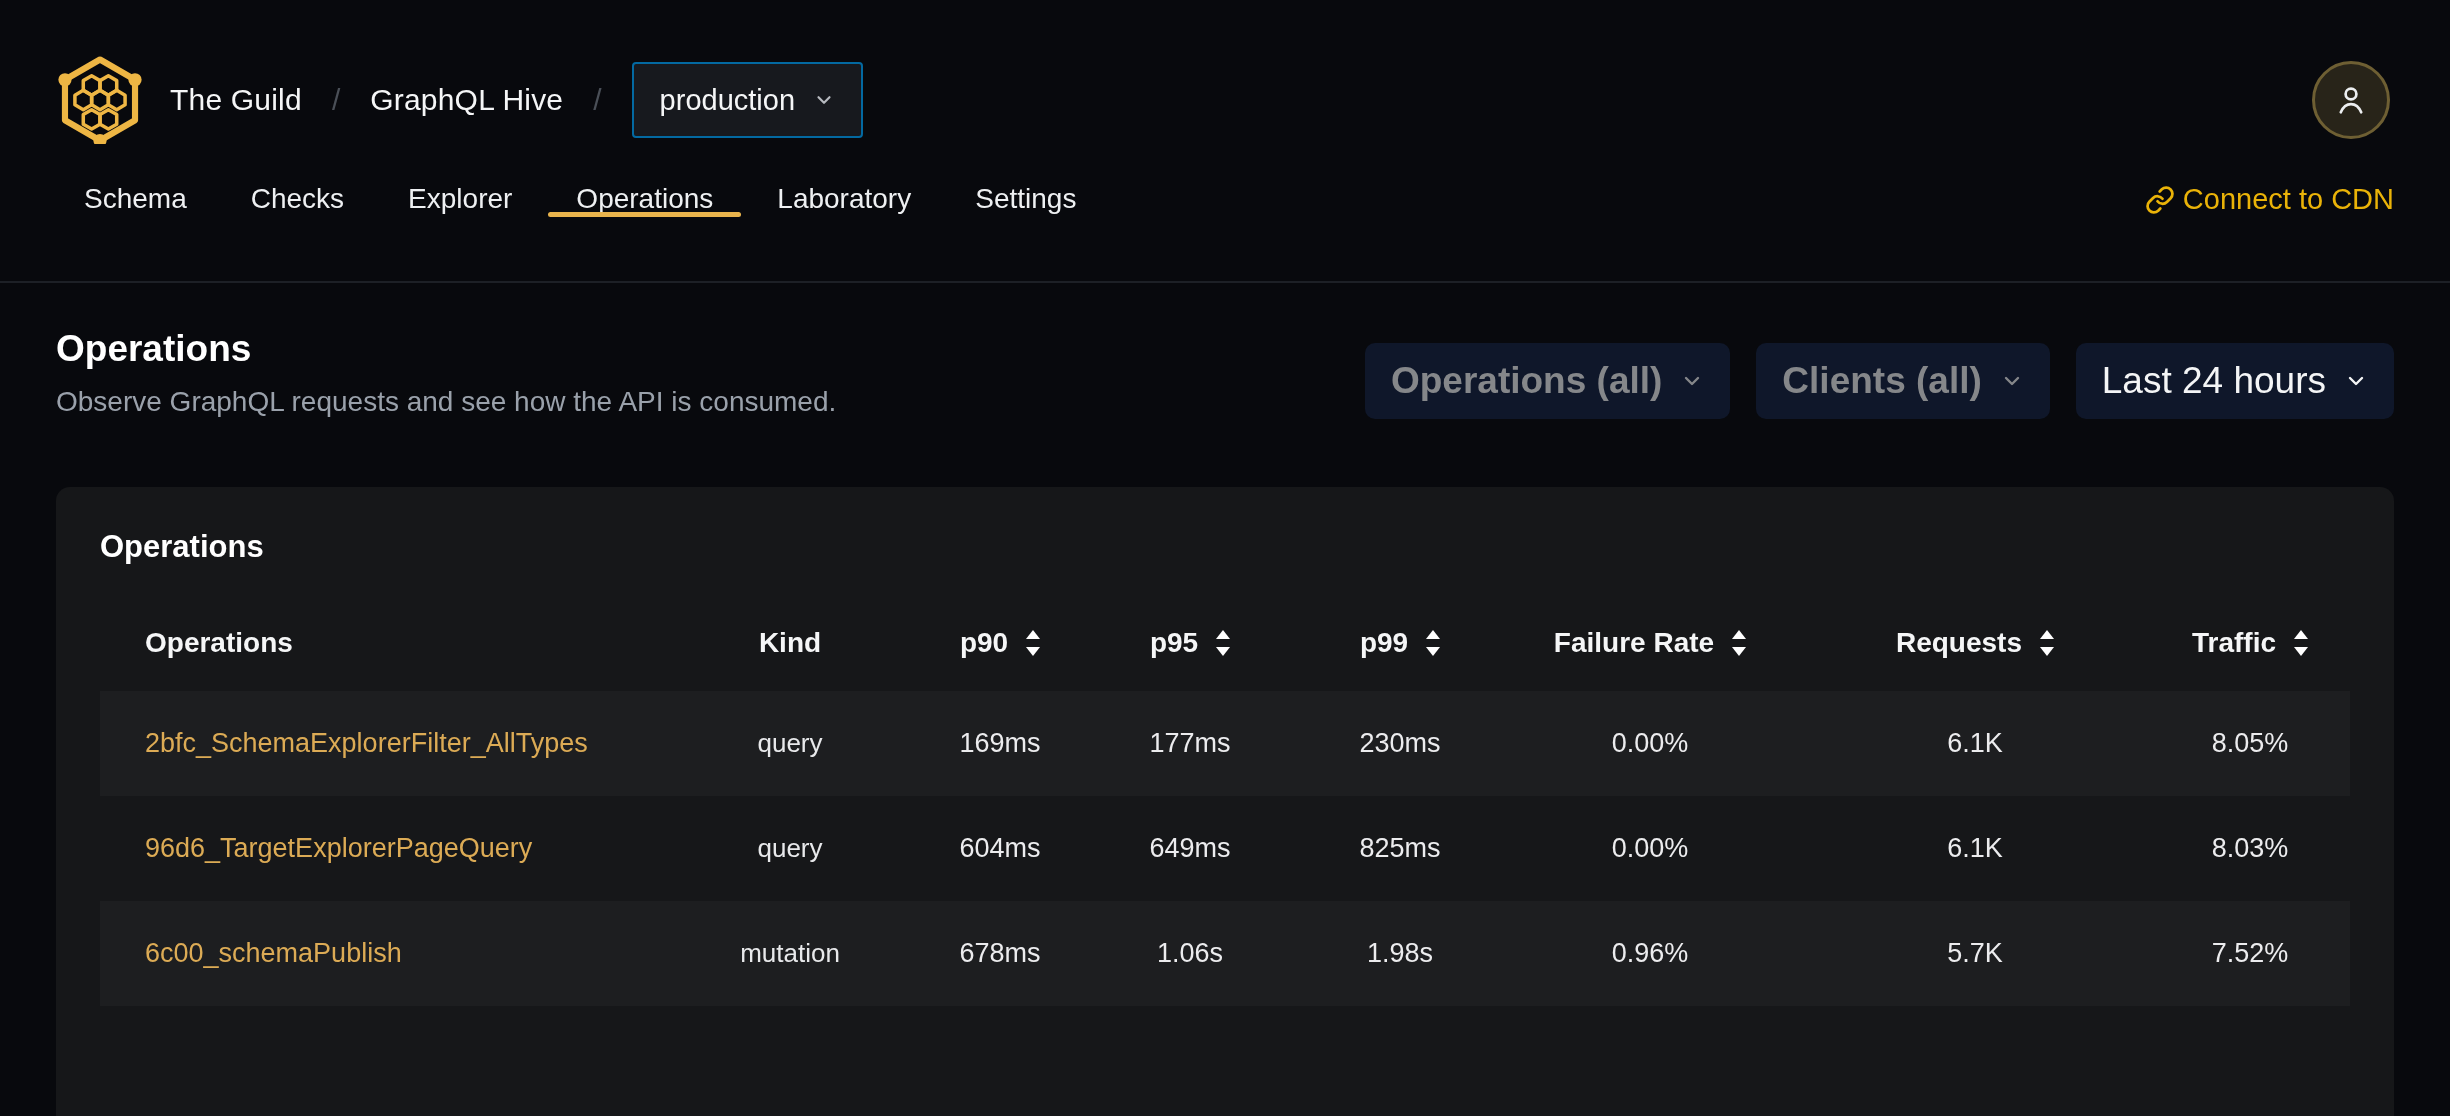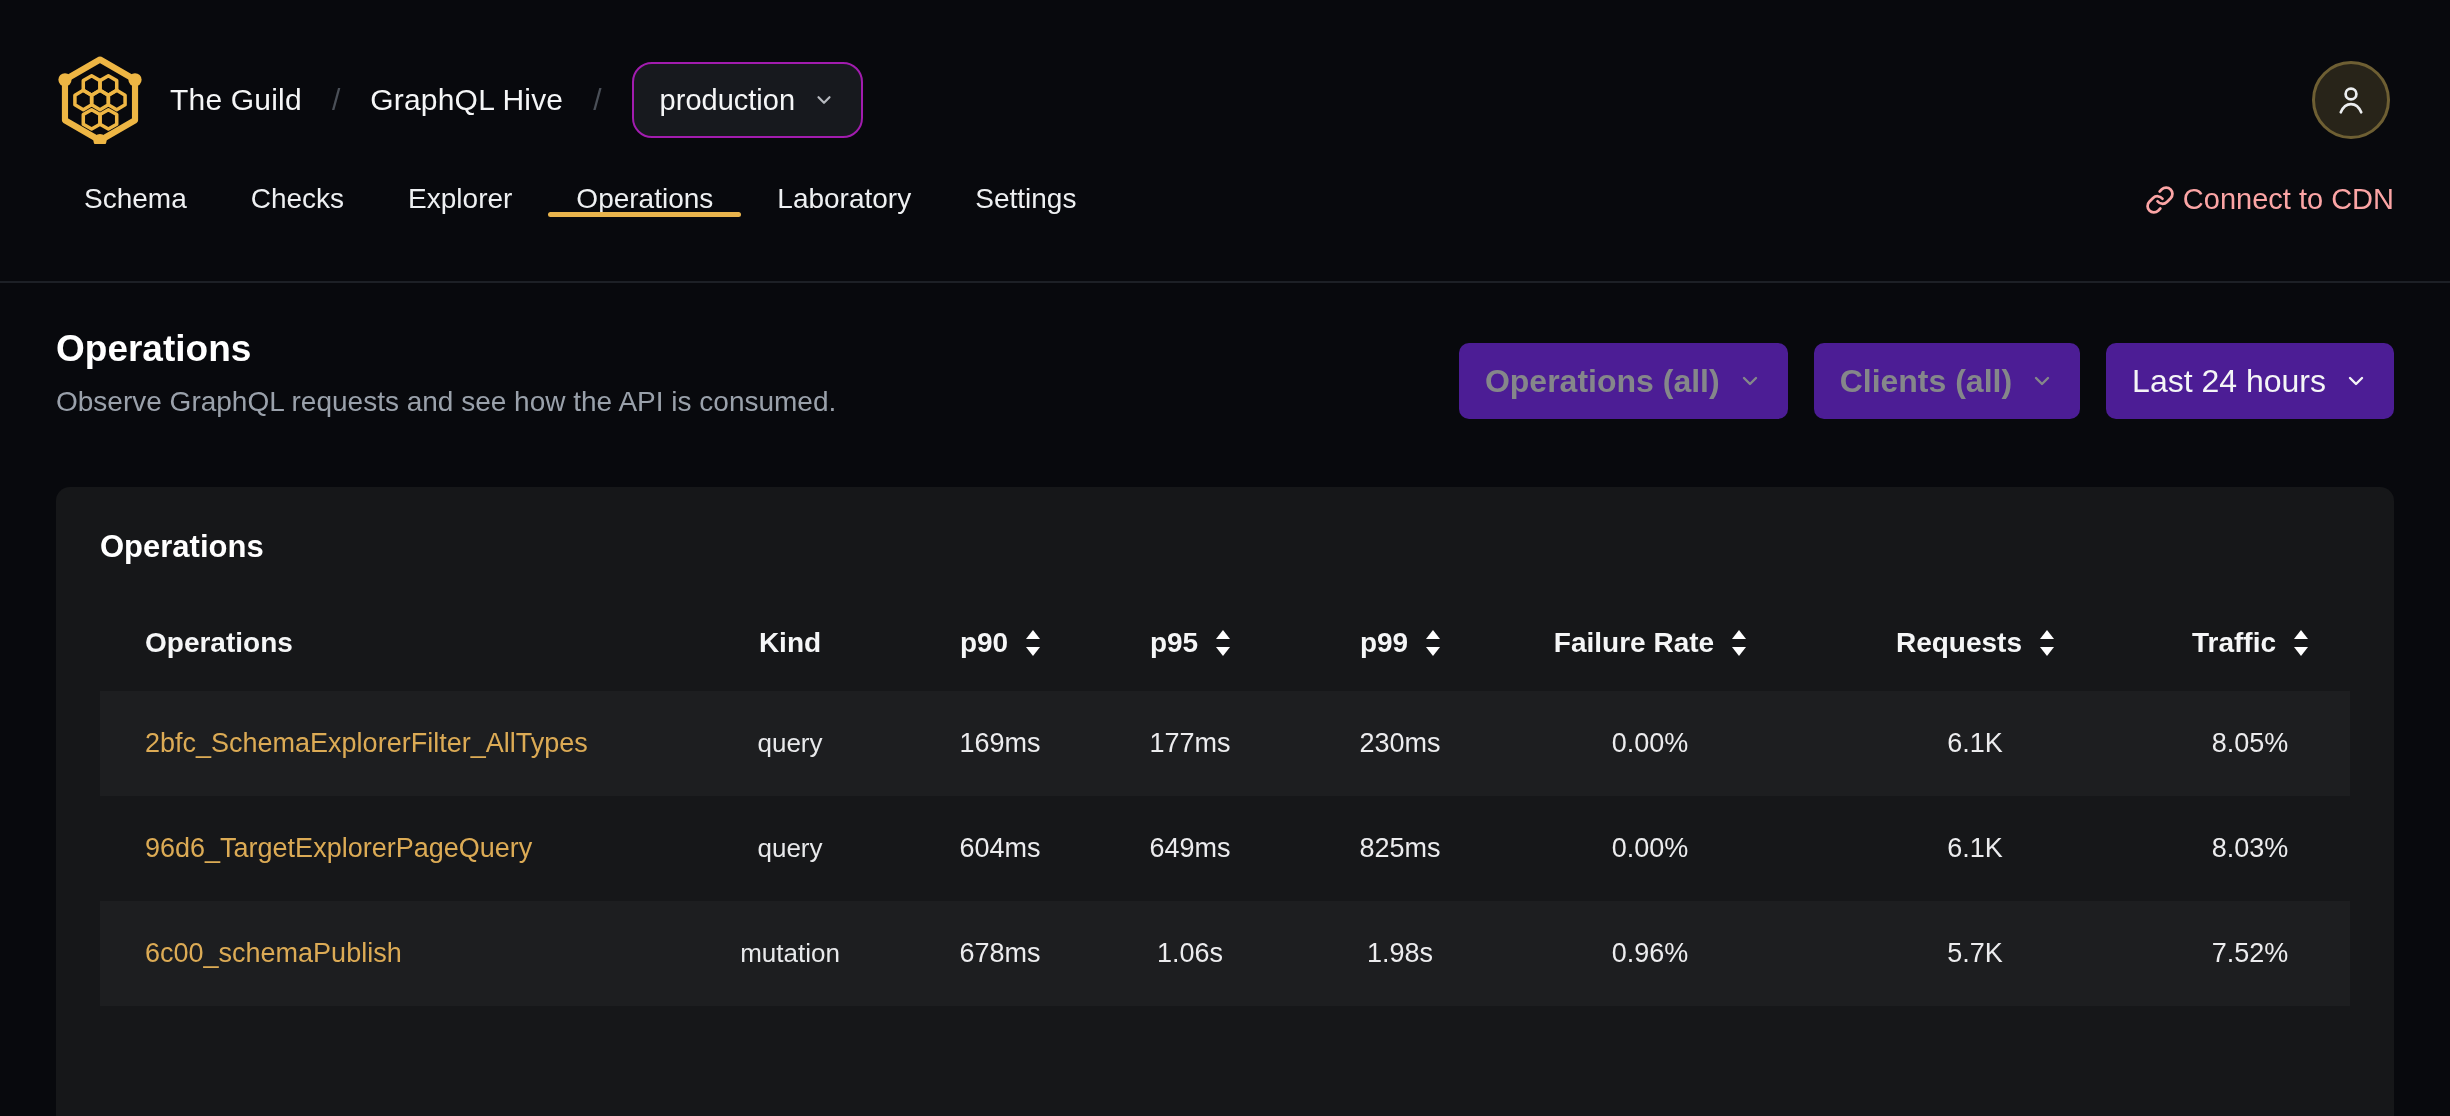--- a/index.html
+++ b/index.html
@@ -15,21 +15,21 @@
     display: flex; align-items: center;
     padding: 36px 60px 0 56px;
     margin-top: 20px;
   }
   .logo { width: 88px; height: 88px; margin-right: 26px; flex: 0 0 auto; }
   .crumbs { display: flex; align-items: center; gap: 30px; font-size: 30px; font-weight: 500; }
   .crumb { color: #f5f6f7; letter-spacing: .2px; }
   .crumb-sep { color: #4a4f57; font-weight: 400; }
   .target-select {
     display: flex; align-items: center; gap: 18px;
-    background: #17191e; border: 2px solid #a21caf; border-radius: 20px;
+    background: #17191e; border: 2px solid #0369a1; border-radius: 4px;
     height: 76px; padding: 0 26px;
     font-size: 29px; color: #f5f6f7; cursor: pointer;
   }
   .chev { flex: 0 0 auto; }
   .target-select .chev { color: #b7bac0; }
   .avatar {
     margin-left: auto;
     width: 78px; height: 78px; border-radius: 50%;
     border: 3px solid #6e5f33; background: #282419;
     display: flex; align-items: center; justify-content: center;
@@ -49,37 +49,37 @@
     padding: 0 28px;
     font-size: 28px; color: #eef0f2; cursor: pointer; white-space: nowrap;
   }
   .tab.active::after {
     content: ""; position: absolute; left: 0; right: 0; bottom: -2px;
     height: 5px; background: #e9b44c; border-radius: 3px;
   }
   .cdn-link {
     margin-left: auto;
     display: flex; align-items: center; gap: 8px;
-    color: #fca5a5; font-size: 29px; font-weight: 500; cursor: pointer; white-space: nowrap;
+    color: #eab308; font-size: 29px; font-weight: 500; cursor: pointer; white-space: nowrap;
   }
 
   
   .main { padding: 0 56px; }
   .page-head {
     margin-top: 44px;
     display: flex; justify-content: space-between; align-items: flex-end;
   }
   .page-title { font-size: 37px; font-weight: 700; color: #ffffff; line-height: 44px; }
   .page-sub { margin-top: 14px; font-size: 28px; color: #9aa1ab; line-height: 34px; }
   .filters { display: flex; gap: 26px; }
   .filter-btn {
     display: flex; align-items: center; gap: 18px;
-    background: #4c1d95; border-radius: 10px; border: none;
+    background: #0f172a; border-radius: 10px; border: none;
     height: 76px; padding: 0 26px;
-    font-size: 32px; font-weight: 600; cursor: pointer;
+    font-size: 37px; font-weight: 600; cursor: pointer;
     font-family: inherit;
   }
   .filter-btn.dim { color: #85878a; }
   .filter-btn.lit { color: #f4f5f6; font-weight: 500; }
 
   
   .card {
     margin-top: 68px;
     background: #161719; border-radius: 14px;
     height: 920px; padding-top: 42px;

